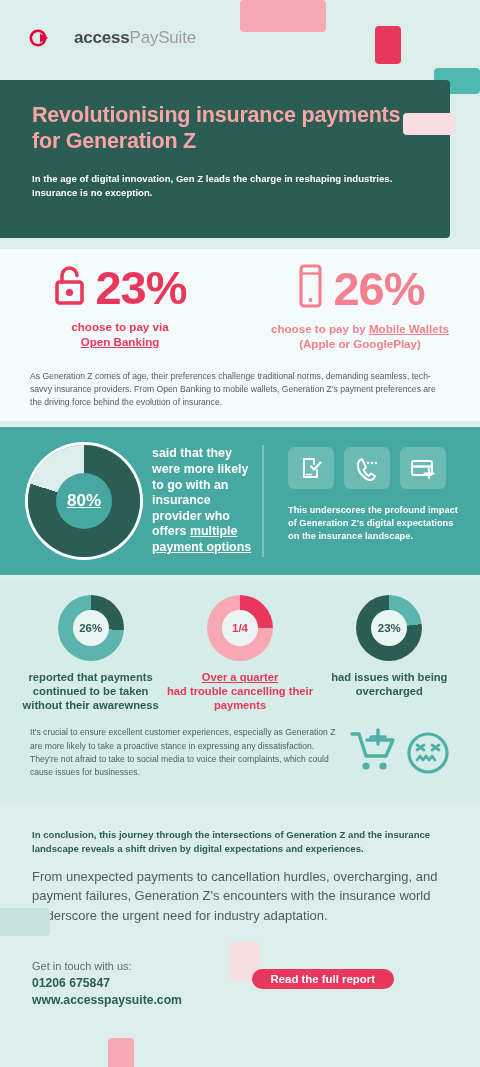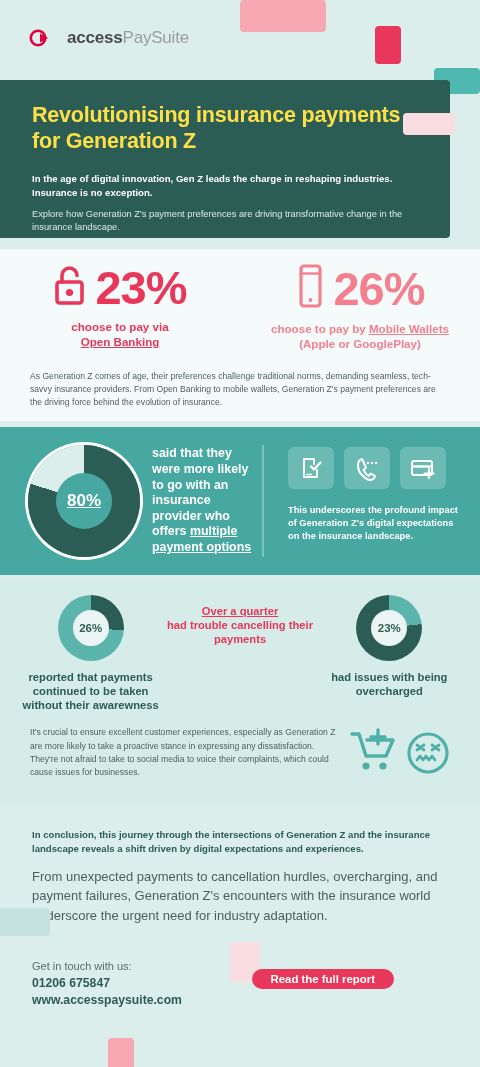--- a/index.html
+++ b/index.html
@@ -11,31 +11,31 @@
   }
   .page { position: relative; width: 480px; height: 1067px; overflow: hidden; }
 
   
   .deco { position: absolute; border-radius: 4px; }
 
   
   .topbar { position: absolute; left: 0; top: 0; width: 480px; height: 80px;
             background: #dceeeb; }
   .logo { position: absolute; left: 28px; top: 27px; display: flex;
-          align-items: center; gap: 17px; z-index: 6; }
+          align-items: center; gap: 24px; z-index: 6; }
   .logo-mark { width: 22px; height: 22px; position: relative; }
   .logo-text { font-size: 17px; letter-spacing: -0.2px; }
   .logo-access { color: #4a4a4a; font-weight: bold; }
   .logo-paysuite { color: #9e9e9e; font-weight: normal; }
 
   
   .hero { position: absolute; left: 0; top: 80px; width: 450px; height: 158px;
           background: #2c5d55; border-radius: 0 4px 4px 0; padding: 22px 30px 0 32px;
           z-index: 4; }
-  .hero h1 { color: #fde047; font-size: 21.5px; line-height: 1.22;
+  .hero h1 { color: #fca5a5; font-size: 21.5px; line-height: 1.22;
              font-weight: bold; letter-spacing: -0.2px; }
   .hero .lede { color: #ffffff; font-size: 9.6px; font-weight: bold;
                 line-height: 1.38; margin-top: 18px; max-width: 400px; }
   .hero .sub { color: #dbe9e6; font-size: 9.3px; line-height: 1.45;
                margin-top: 9px; max-width: 398px; }
 
   
   .pale { position: absolute; left: 0; top: 249px; width: 480px; height: 172px;
           background: #f5fbfa; }
   .stats-row { display: flex; padding: 14px 0 0 0; }
@@ -130,21 +130,20 @@
       </svg>
     </span>
     <span class="logo-text">
       <span class="logo-access">access</span><span class="logo-paysuite">PaySuite</span>
     </span>
   </div>
 
   <div class="hero">
     <h1>Revolutionising insurance payments for Generation Z</h1>
     <p class="lede">In the age of digital innovation, Gen Z leads the charge in reshaping industries. Insurance is no exception.</p>
-    <p class="sub">Explore how Generation Z's payment preferences are driving transformative change in the insurance landscape.</p>
   </div>
 
   <div class="pale">
     <div class="stats-row">
 
       <div class="stat">
         <div class="stat-top">
           <span>
             <svg width="34" height="44" viewBox="0 0 34 44">
               <path d="M9 19 V12.5 A7.5 7.5 0 0 1 24 12.5" fill="none" stroke="#e8375a" stroke-width="3.6" stroke-linecap="round"></path>
@@ -230,20 +229,25 @@
       <div class="trio-cell">
         <div class="donut-sm" style="background: conic-gradient(#2c5d55 0deg 94deg, #5bb5ad 94deg 360deg);">
           <div class="hole">
             <span class="darkteal-t">26%</span>
           </div>
         </div>
         <div class="trio-cap darkteal-t">reported that payments continued to be taken without their awarewness</div>
       </div>
 
       <div class="trio-cell">
+        <div class="donut-sm" style="background: conic-gradient(#e8375a 0deg 90deg, #f7a8b3 90deg 360deg);">
+          <div class="hole">
+            <span class="crimson">1/4</span>
+          </div>
+        </div>
         <div class="trio-cap crimson">
           <u>Over a quarter</u><br>
           <span>had trouble cancelling their payments</span>
         </div>
       </div>
 
       <div class="trio-cell">
         <div class="donut-sm" style="background: conic-gradient(#5bb5ad 0deg 83deg, #2c5d55 83deg 360deg);">
           <div class="hole">
             <span class="darkteal-t">23%</span>

